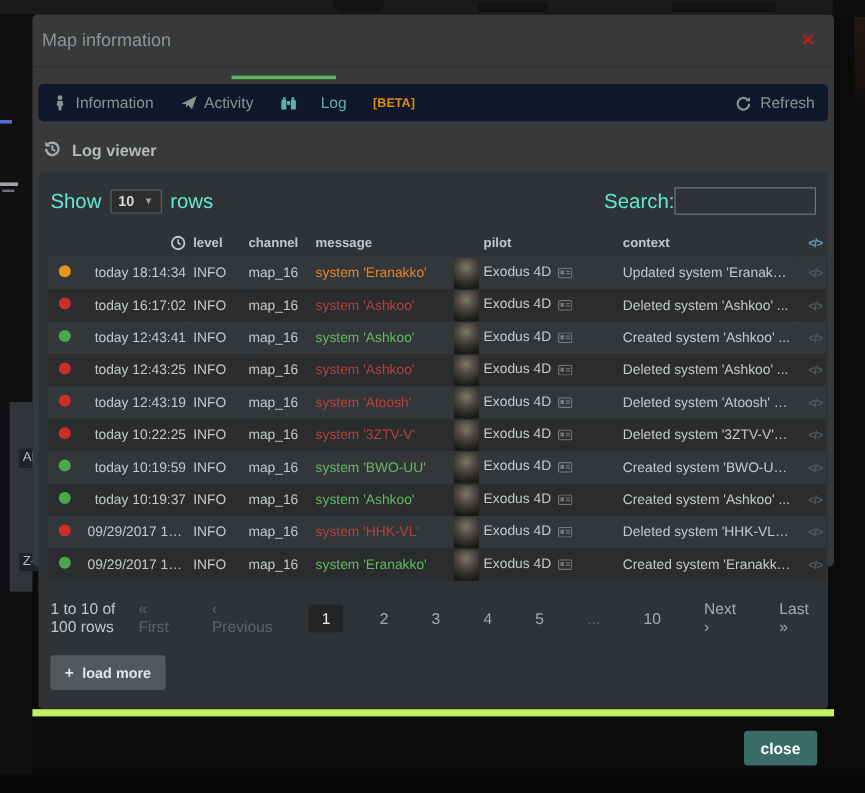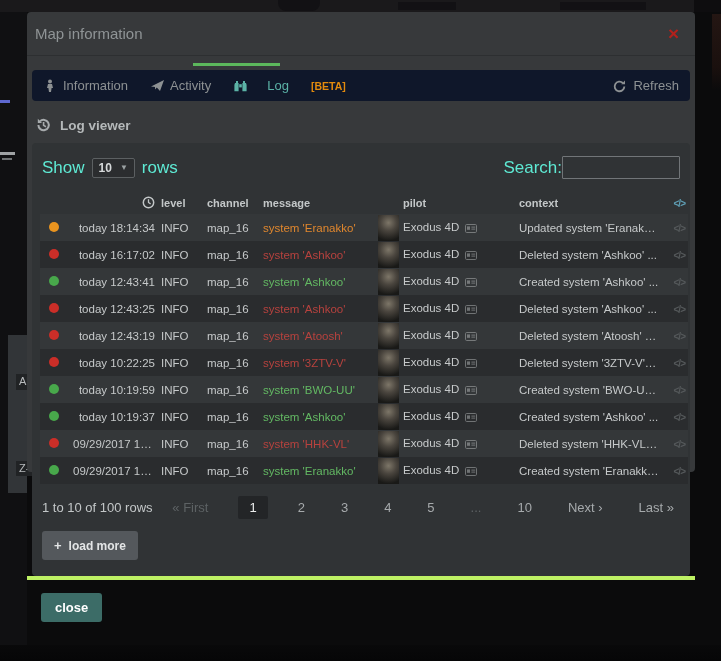--- a/index.html
+++ b/index.html
@@ -75,21 +75,21 @@
   .pagi { display:flex; align-items:center; margin:12px 2px 2px 2px; }
   .pagi-info { color:#c3c7c8; font-size:13px; }
   .pager { margin-left:auto; display:flex; align-items:center; gap:24px; }
   .pg { color:#a6aaac; font-size:13px; cursor:pointer; padding:4px 6px; }
   .pg.disabled { color:#5d6264; cursor:default; }
   .pg.num.active { background:#232527; color:#eceeee; border-radius:2px; padding:4px 11px; }
   .load-more { margin:10px 0 4px 2px; display:inline-flex; align-items:center; gap:7px; background:#54585c; border:none; border-radius:3px; color:#e3e5e6; font-size:12px; font-weight:bold; padding:7px 12px; cursor:pointer; font-family:inherit; }
   .plus-ic { font-size:13px; font-weight:bold; }
 
   
-  .modal-footer { flex:0 0 auto; border-top:4px solid #bef264; height:58px; display:flex; align-items:center; justify-content:flex-start; padding:0 14px; }
+  .modal-footer { flex:0 0 auto; border-top:6px solid #bef264; height:58px; display:flex; align-items:center; justify-content:flex-end; padding:0 14px; }
   .close-btn { background:#3c6c67; color:#fff; border:none; border-radius:3px; font-size:13px; font-weight:bold; padding:7px 14px; cursor:pointer; font-family:inherit; }
 
   svg { display:inline-block; vertical-align:middle; }
 </style>
 </head>
 <body>
 
 <div class="bg-topstrip">
   <div class="bg-blob blob1"></div>
   <div class="bg-blob blob2"></div>
@@ -408,20 +408,21 @@
         </tr>
       </tbody>
       </table>
 
       
 
       <div class="pagi">
         <span class="pagi-info">1 to 10 of 100 rows</span>
         <div class="pager" id="pager">
           <span class="pg disabled">« First</span>
+          <span class="pg disabled">‹ Previous</span>
           <span id="page-numbers" style="display:flex;align-items:center;gap:24px;">
               <span class="pg num active">1</span>
               <span class="pg num">2</span>
               <span class="pg num">3</span>
               <span class="pg num">4</span>
               <span class="pg num">5</span>
               <span class="pg num disabled">...</span>
               <span class="pg num">10</span>
             </span>
           <span class="pg">Next ›</span>

